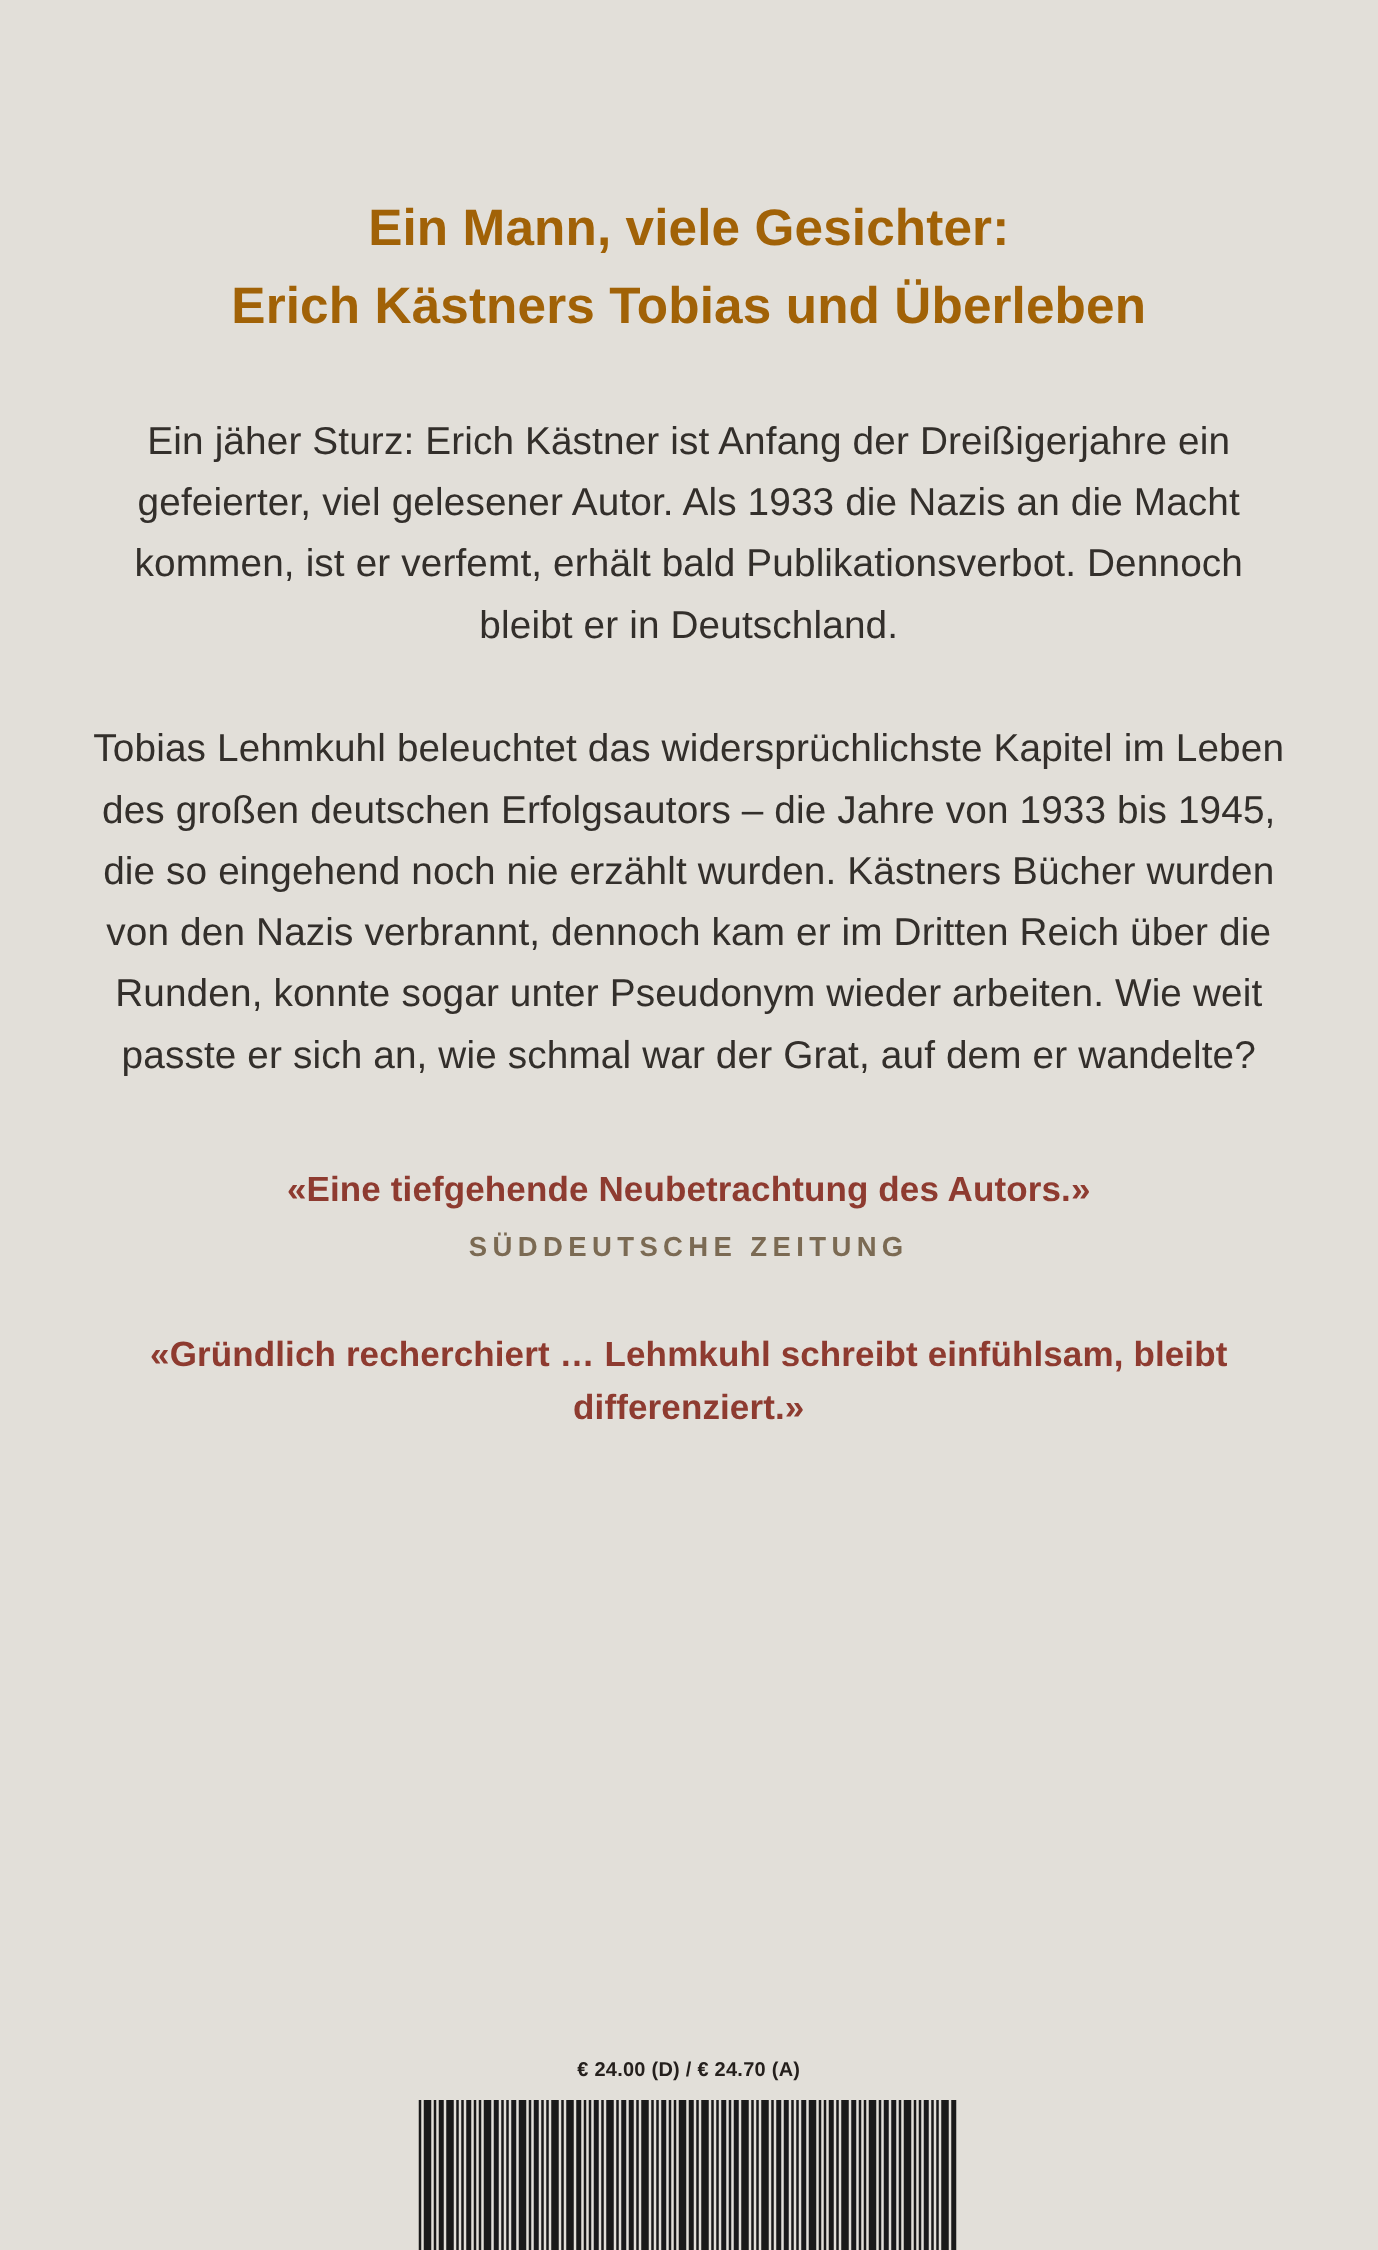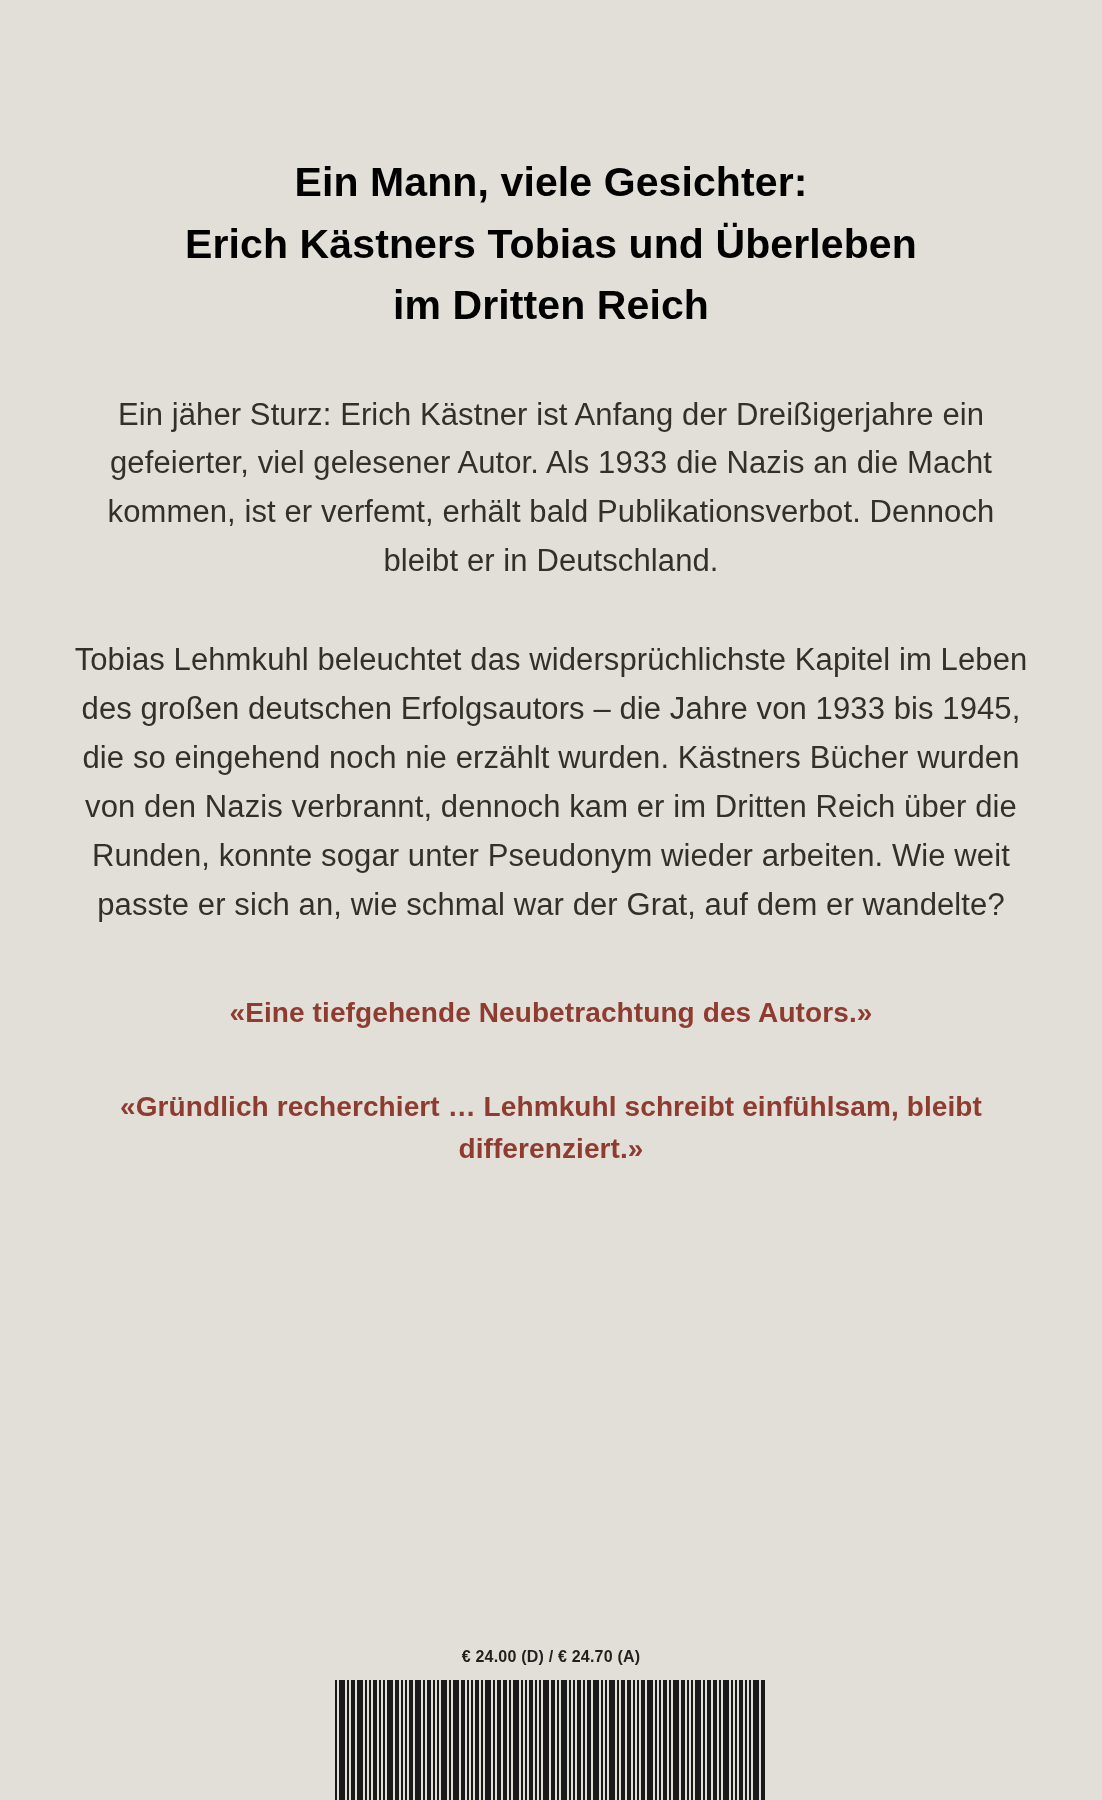--- a/index.html
+++ b/index.html
@@ -22,21 +22,21 @@
     padding: 0 68px;
     background: #e2dfd9;
   }
 
   
   .title-block {
     padding-top: 152px;
     text-align: center;
   }
   .title-line {
-    color: #000000;
+    color: #a16207;
     font-size: 41px;
     font-weight: bold;
     line-height: 1.50;
     letter-spacing: 0.1px;
   }
 
   
   .blurb {
     text-align: center;
     color: #332f2b;
@@ -121,30 +121,30 @@
   }
 </style>
 </head>
 <body>
 
 <div class="cover">
 
   <div class="title-block">
     <div class="title-line">Ein Mann, viele Gesichter:</div>
     <div class="title-line">Erich Kästners Tobias und Überleben</div>
-    <div class="title-line">im Dritten Reich</div>
   </div>
 
   <div class="blurb">
     <p class="para-lead">Ein jäher Sturz: Erich Kästner ist Anfang der Dreißigerjahre ein gefeierter, viel gelesener Autor. Als 1933 die Nazis an die Macht kommen, ist er verfemt, erhält bald Publikationsverbot. Dennoch bleibt er in Deutschland.</p>
     <p class="para-main">Tobias Lehmkuhl beleuchtet das widersprüchlichste Kapitel im Leben des großen deutschen Erfolgsautors – die Jahre von 1933 bis 1945, die so eingehend noch nie erzählt wurden. Kästners Bücher wurden von den Nazis verbrannt, dennoch kam er im Dritten Reich über die Runden, konnte sogar unter Pseudonym wieder arbeiten. Wie weit passte er sich an, wie schmal war der Grat, auf dem er wandelte?</p>
   </div>
 
   <div class="quote-block">
     <div class="quote-text">«Eine tiefgehende Neubetrachtung des Autors.»</div>
+    <div class="quote-source">SÜDDEUTSCHE ZEITUNG</div>
   </div>
 
   <div class="quote-block second">
     <div class="quote-text">«Gründlich recherchiert … Lehmkuhl schreibt einfühlsam, bleibt differenziert.»</div>
   </div>
 
   <div class="footer">
     <div class="price-line">€ 24.00 (D) / € 24.70 (A)</div>
     <div class="barcode-wrap">
       <div class="barcode" id="barcode">

